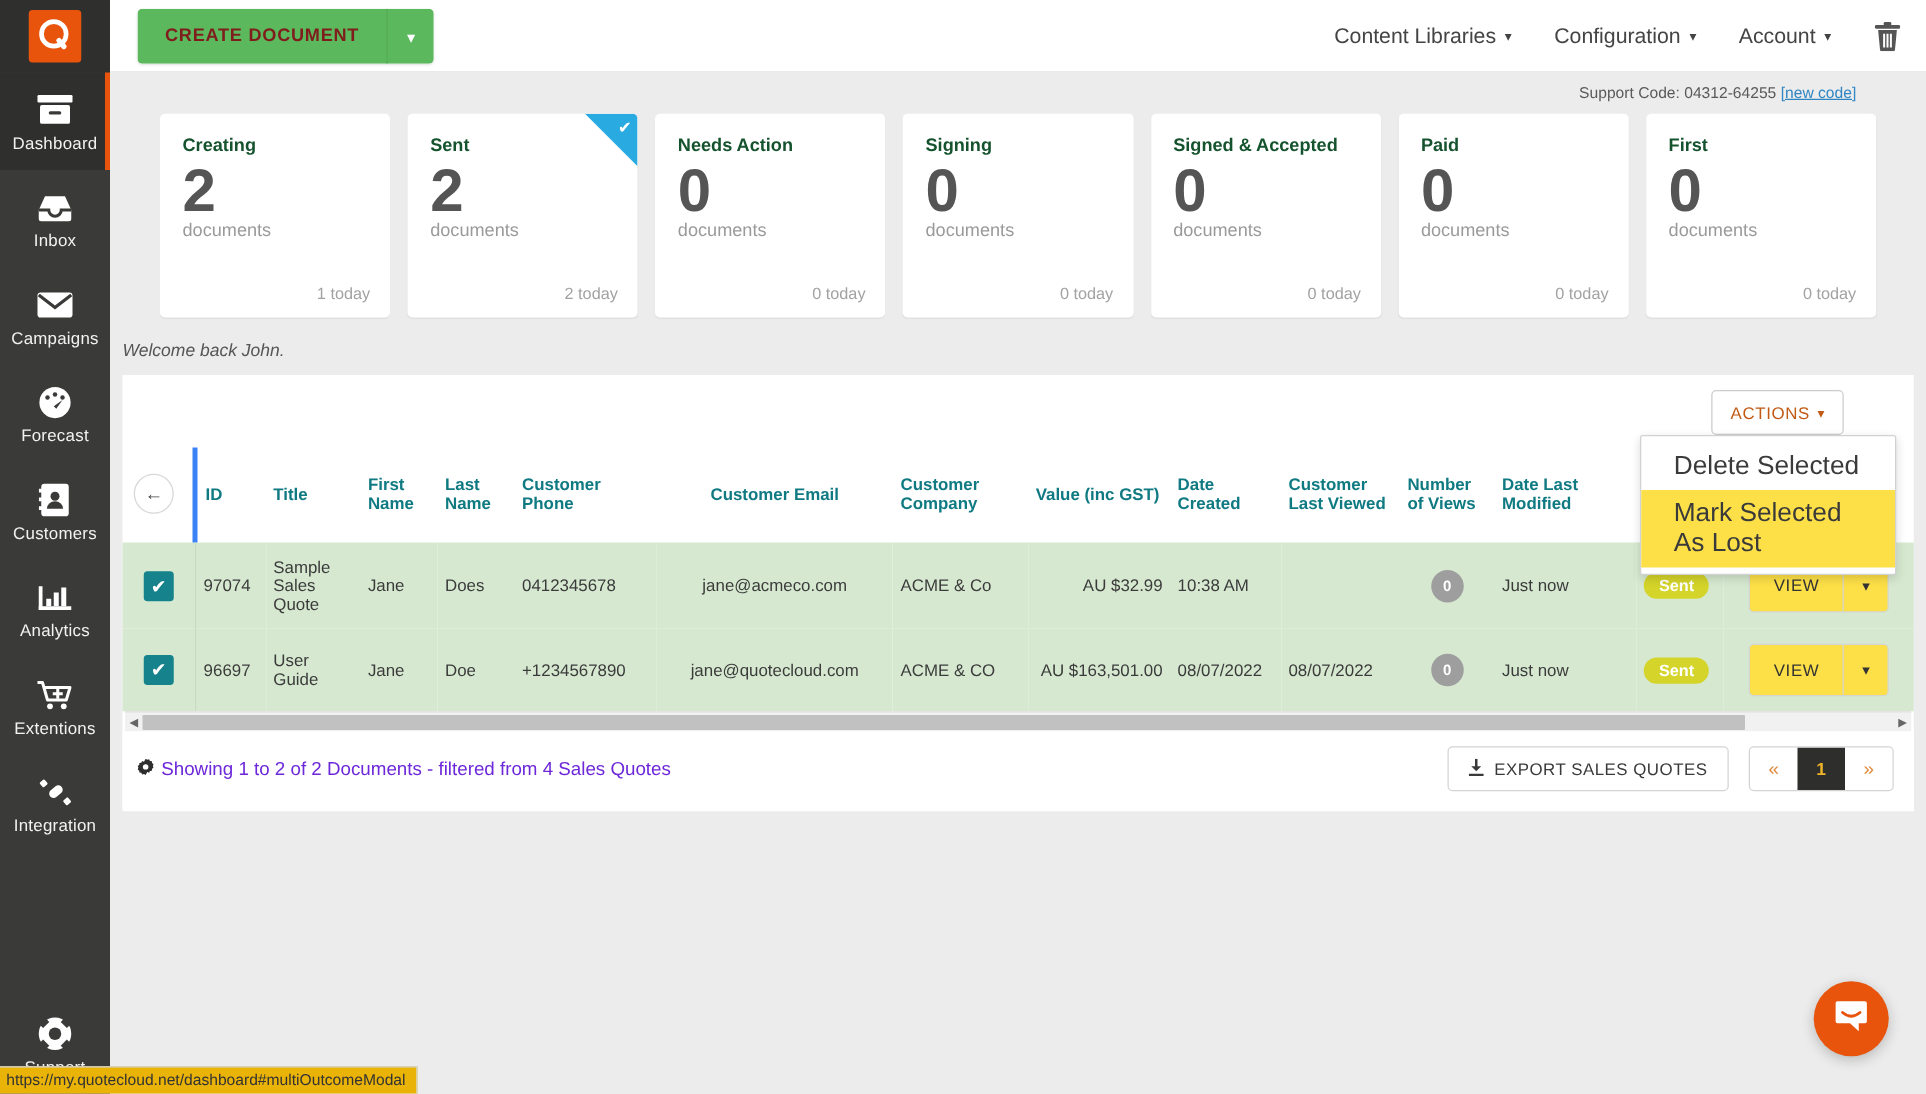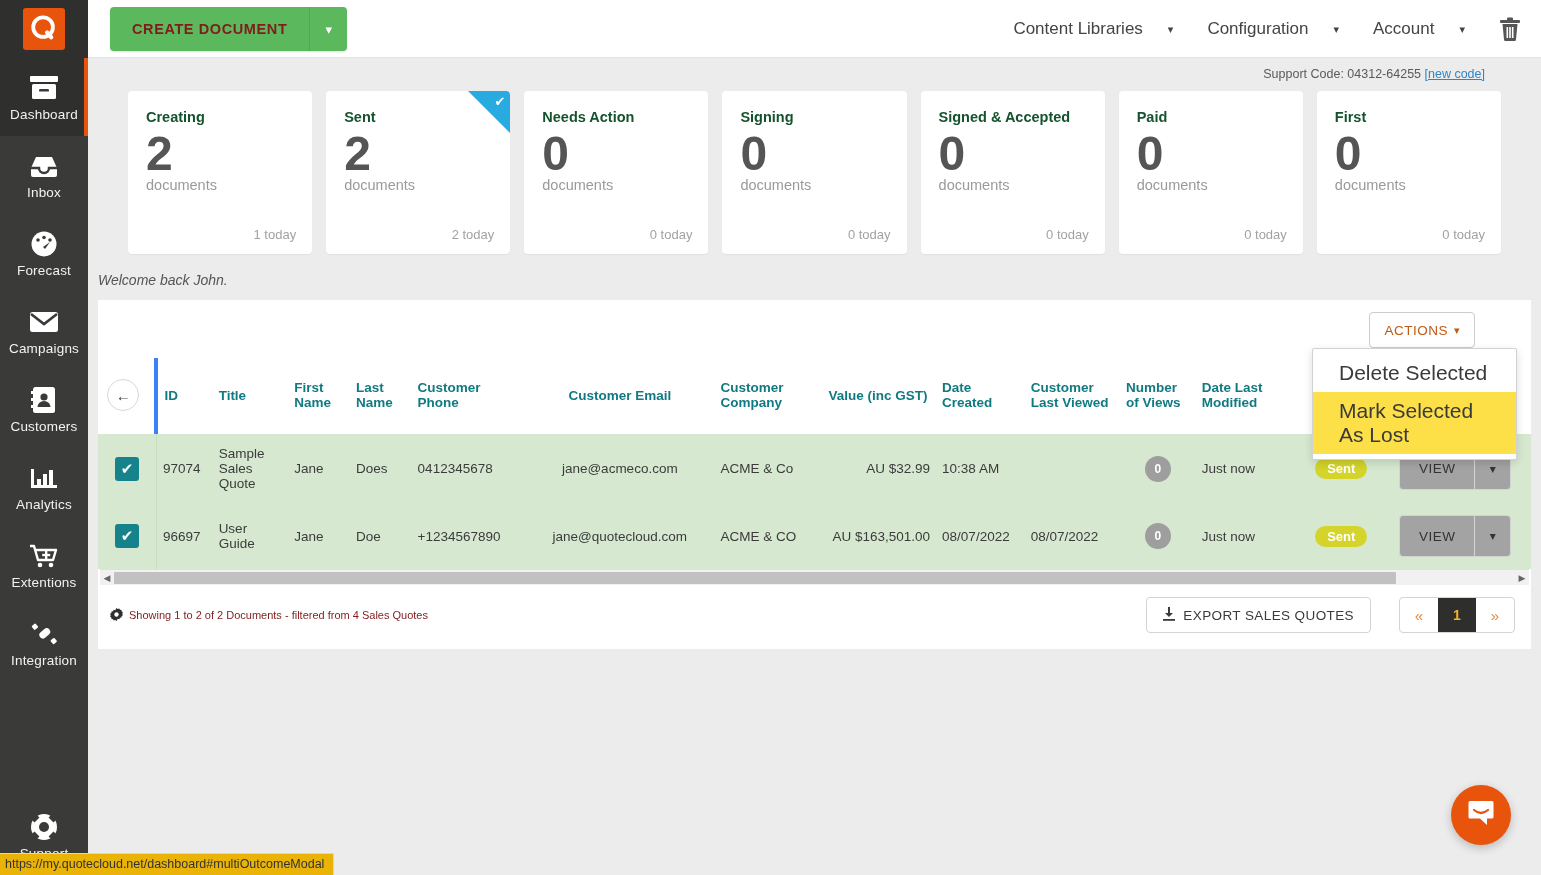--- a/index.html
+++ b/index.html
@@ -57,21 +57,21 @@
     background: #5cb85c; color: #fff; width: 38px;
     display: flex; align-items: center; justify-content: center;
     border-left: 1px solid #52a852; font-size: 13px;
   }
   #topnav {
     position: absolute; right: 20px; top: 0; height: 58px;
     display: flex; align-items: center; gap: 34px;
   }
   .topnav-item {
     font-size: 17px; color: #444; cursor: pointer;
-    display: flex; align-items: center; gap: 25px;
+    display: flex; align-items: center; gap: 7px;
   }
   .caret { font-size: 11px; display: inline-block; }
   #trash-btn { color: #555; cursor: pointer; display: flex; align-items: center; }
 
   
   #content {
     position: absolute; left: 88px; top: 58px; right: 0; bottom: 0;
     background: #ececec; overflow: hidden;
   }
   #support-line {
@@ -165,21 +165,21 @@
     color: #fff; font-size: 12px; font-weight: bold; padding: 0 8px;
   }
   .status-badge {
     display: inline-flex; align-items: center; justify-content: center;
     background: #d4d42a; color: #fff; font-size: 13px; font-weight: bold;
     border-radius: 11px; padding: 3px 12px;
   }
   .view-group {
     display: inline-flex; align-items: stretch; height: 42px;
     border: 1px solid #d4d4d4; border-radius: 4px; overflow: hidden;
-    background: #a3a3a3; cursor: pointer;
+    background: #fde047; cursor: pointer;
   }
   .view-main {
     display: flex; align-items: center; justify-content: center;
     width: 74px; font-size: 13.5px; color: #333; letter-spacing: .5px;
   }
   .view-caret {
     display: flex; align-items: center; justify-content: center; width: 36px;
     border-left: 1px solid #d4d4d4; font-size: 12px; color: #333;
   }
 
@@ -194,22 +194,22 @@
   #hscroll-thumb {
     position: absolute; left: 0; top: 1px; height: 12px; width: 91.5%;
     background: #c1c1c1; border-radius: 1px;
   }
 
   
   #tfoot {
     display: flex; align-items: center; justify-content: space-between;
     padding: 12px 16px 14px 12px; background: #fff;
   }
-  #showing { font-size: 11px; color: #7f1d1d; display: flex; align-items: center; gap: 6px; }
-  #foot-right { display: flex; align-items: center; gap: 28px; padding-left: 33px; }
+  #showing { font-size: 15px; color: #6d28d9; display: flex; align-items: center; gap: 6px; }
+  #foot-right { display: flex; align-items: center; gap: 16px; padding-left: 33px; }
   #export-btn {
     height: 36px; border: 1px solid #d4d4d4; border-radius: 4px; background: #fff;
     font-size: 13.5px; color: #3a3a3a; letter-spacing: .4px;
     display: flex; align-items: center; gap: 8px; padding: 0 16px; cursor: pointer;
   }
   #pager {
     display: flex; align-items: stretch; height: 36px;
     border: 1px solid #d4d4d4; border-radius: 4px; overflow: hidden; background: #fff;
   }
   .pg {
@@ -263,39 +263,39 @@
       <svg width="30" height="24" viewBox="0 0 30 24" fill="#fff">
         <path d="M2 14 L7 3 H23 L28 14 V21 A2 2 0 0 1 26 23 H4 A2 2 0 0 1 2 21 Z"></path>
         <path d="M2 14 H10 A5 5 0 0 0 20 14 H28" fill="none" stroke="#3a3a38" stroke-width="2.4"></path>
       </svg>
     </span>
     <span class="nav-lbl">Inbox</span>
   </div>
 
   <div class="nav-item">
     <span class="nav-ico">
+      <svg width="30" height="22" viewBox="0 0 30 22" fill="#fff">
+        <rect x="1" y="1" width="28" height="20" rx="2.5"></rect>
+        <path d="M2 3 L15 13 L28 3" fill="none" stroke="#3a3a38" stroke-width="2.6"></path>
+      </svg>
+    </span>
+    <span class="nav-lbl">Campaigns</span>
+  </div>
+
+  <div class="nav-item">
+    <span class="nav-ico">
       <svg width="28" height="28" viewBox="0 0 28 28" fill="#fff">
         <circle cx="14" cy="14" r="12.5"></circle>
         <circle cx="8" cy="10" r="1.8" fill="#3a3a38"></circle>
         <circle cx="14" cy="7.5" r="1.8" fill="#3a3a38"></circle>
         <circle cx="20" cy="10" r="1.8" fill="#3a3a38"></circle>
         <path d="M13 17 L20 12 L15 19 Z" fill="#3a3a38"></path>
       </svg>
     </span>
     <span class="nav-lbl">Forecast</span>
-  </div>
-
-  <div class="nav-item">
-    <span class="nav-ico">
-      <svg width="30" height="22" viewBox="0 0 30 22" fill="#fff">
-        <rect x="1" y="1" width="28" height="20" rx="2.5"></rect>
-        <path d="M2 3 L15 13 L28 3" fill="none" stroke="#3a3a38" stroke-width="2.6"></path>
-      </svg>
-    </span>
-    <span class="nav-lbl">Campaigns</span>
   </div>
 
   <div class="nav-item">
     <span class="nav-ico">
       <svg width="26" height="28" viewBox="0 0 26 28" fill="#fff">
         <rect x="2" y="1" width="22" height="26" rx="2.5"></rect>
         <circle cx="13" cy="11" r="3.6" fill="#3a3a38"></circle>
         <path d="M6.5 21 A6.5 6 0 0 1 19.5 21 Z" fill="#3a3a38"></path>
         <rect x="0" y="5" width="3" height="3" fill="#fff"></rect>
         <rect x="0" y="12" width="3" height="3" fill="#fff"></rect>

